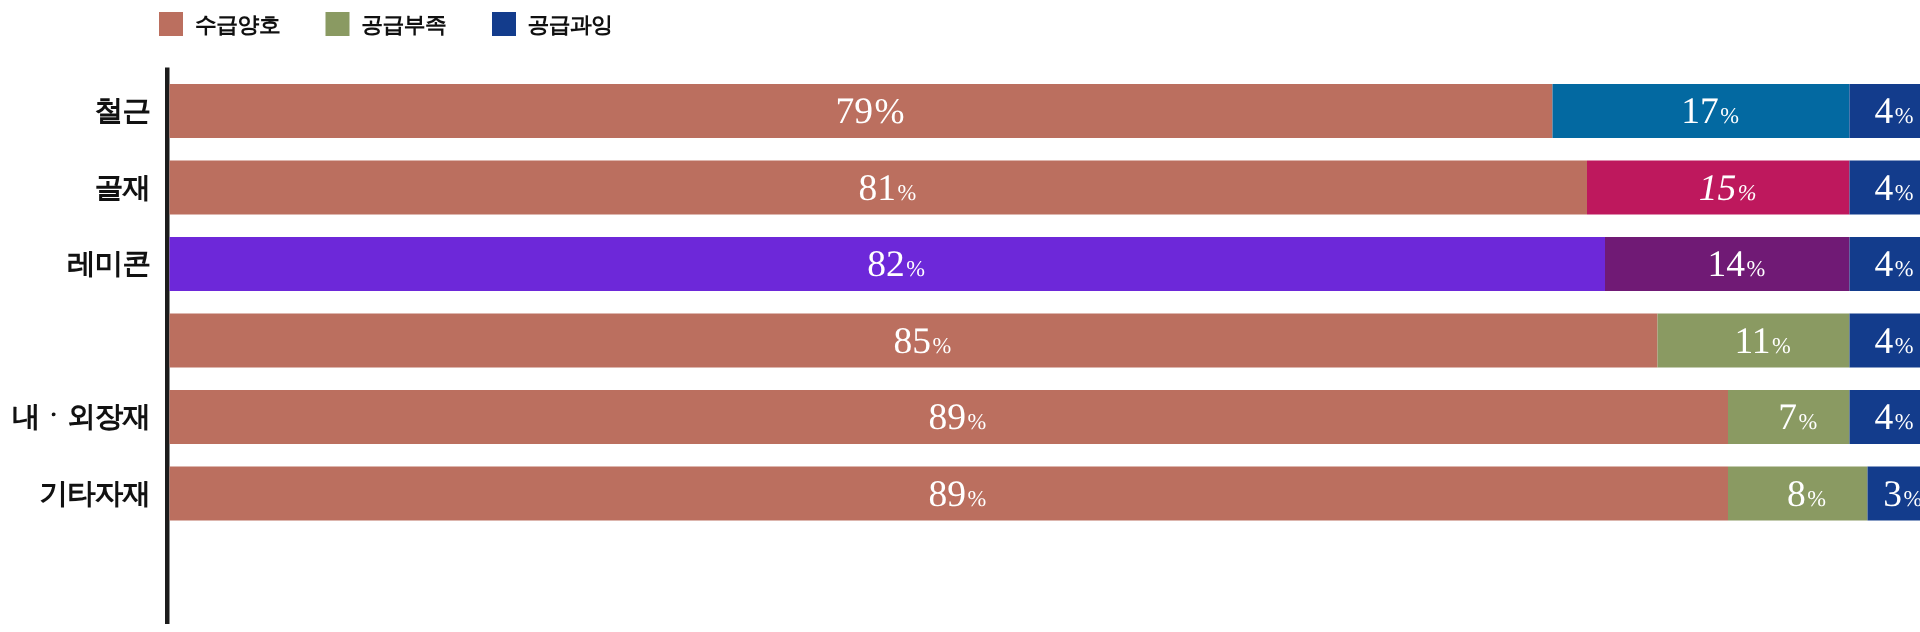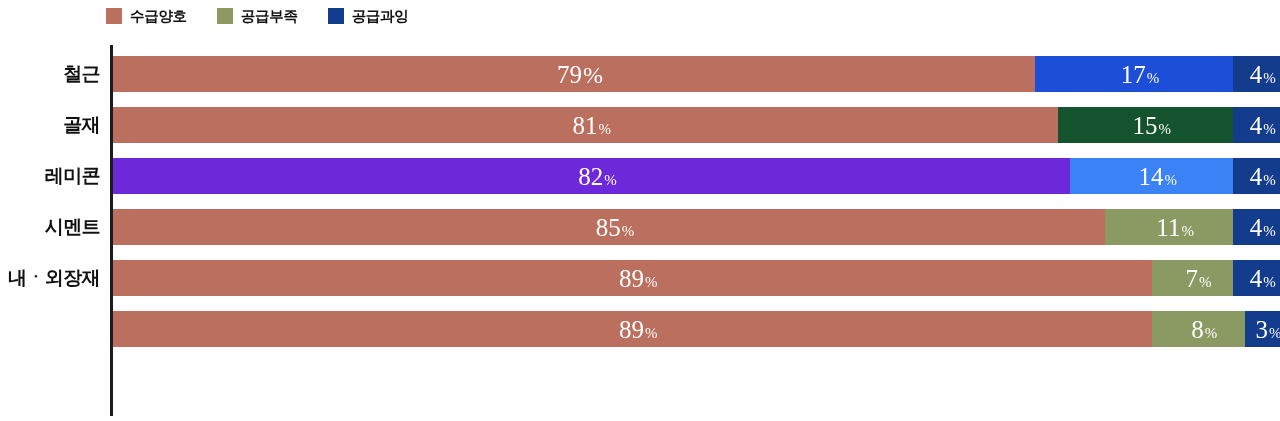--- a/index.html
+++ b/index.html
@@ -145,21 +145,21 @@
   <div id="rows">
       <div class="row" style="top: 11px;">
         <div class="row-label">철근</div>
         <div class="bar-track">
           <div class="seg" style="background: rgb(187, 111, 95); width: 79%;">
             <span class="seg-text">
               <span class="num">79</span>
               <span class="pct big">%</span>
             </span>
           </div>
-          <div class="seg" style="background: #1d4ed8; width: 17%;">
+          <div class="seg" style="background: #0369a1; width: 17%;">
             <span class="seg-text">
               <span class="num">17</span>
               <span class="pct">%</span>
             </span>
           </div>
           <div class="seg" style="background: rgb(19, 60, 140); width: 4%;">
             <span class="seg-text">
               <span class="num">4</span>
               <span class="pct">%</span>
             </span>
@@ -168,21 +168,21 @@
       </div>
       <div class="row" style="top: 62px; text-align: center;">
         <div class="row-label">골재</div>
         <div class="bar-track">
           <div class="seg" style="background: rgb(187, 111, 95); width: 81%;">
             <span class="seg-text">
               <span class="num">81</span>
               <span class="pct">%</span>
             </span>
           </div>
-          <div class="seg" style="background: #14532d; width: 15%;">
+          <div class="seg" style="background: #be185d; width: 15%; font-style: italic;">
             <span class="seg-text">
               <span class="num">15</span>
               <span class="pct">%</span>
             </span>
           </div>
           <div class="seg" style="background: rgb(19, 60, 140); width: 4%;">
             <span class="seg-text">
               <span class="num">4</span>
               <span class="pct">%</span>
             </span>
@@ -191,36 +191,35 @@
       </div>
       <div class="row" style="top: 113px; padding-left: 12px;">
         <div class="row-label">레미콘</div>
         <div class="bar-track">
           <div class="seg" style="background: #6d28d9; width: 82%;">
             <span class="seg-text">
               <span class="num">82</span>
               <span class="pct">%</span>
             </span>
           </div>
-          <div class="seg" style="background: #3b82f6; width: 14%;">
+          <div class="seg" style="background: #701a75; width: 14%;">
             <span class="seg-text">
               <span class="num">14</span>
               <span class="pct">%</span>
             </span>
           </div>
           <div class="seg" style="background: rgb(19, 60, 140); width: 4%;">
             <span class="seg-text">
               <span class="num">4</span>
               <span class="pct">%</span>
             </span>
           </div>
         </div>
       </div>
       <div class="row" style="top: 164px;">
-        <div class="row-label">시멘트</div>
         <div class="bar-track">
           <div class="seg" style="background: rgb(187, 111, 95); width: 85%;">
             <span class="seg-text">
               <span class="num">85</span>
               <span class="pct">%</span>
             </span>
           </div>
           <div class="seg" style="background: rgb(138, 154, 98); width: 11%;">
             <span class="seg-text">
               <span class="num">11</span>
@@ -252,20 +251,21 @@
           </div>
           <div class="seg" style="background: rgb(19, 60, 140); width: 4%;">
             <span class="seg-text">
               <span class="num">4</span>
               <span class="pct">%</span>
             </span>
           </div>
         </div>
       </div>
       <div class="row" style="top: 266px;">
+        <div class="row-label">기타자재</div>
         <div class="bar-track">
           <div class="seg" style="background: rgb(187, 111, 95); width: 89%;">
             <span class="seg-text">
               <span class="num">89</span>
               <span class="pct">%</span>
             </span>
           </div>
           <div class="seg" style="background: rgb(138, 154, 98); width: 8%;">
             <span class="seg-text">
               <span class="num">8</span>

